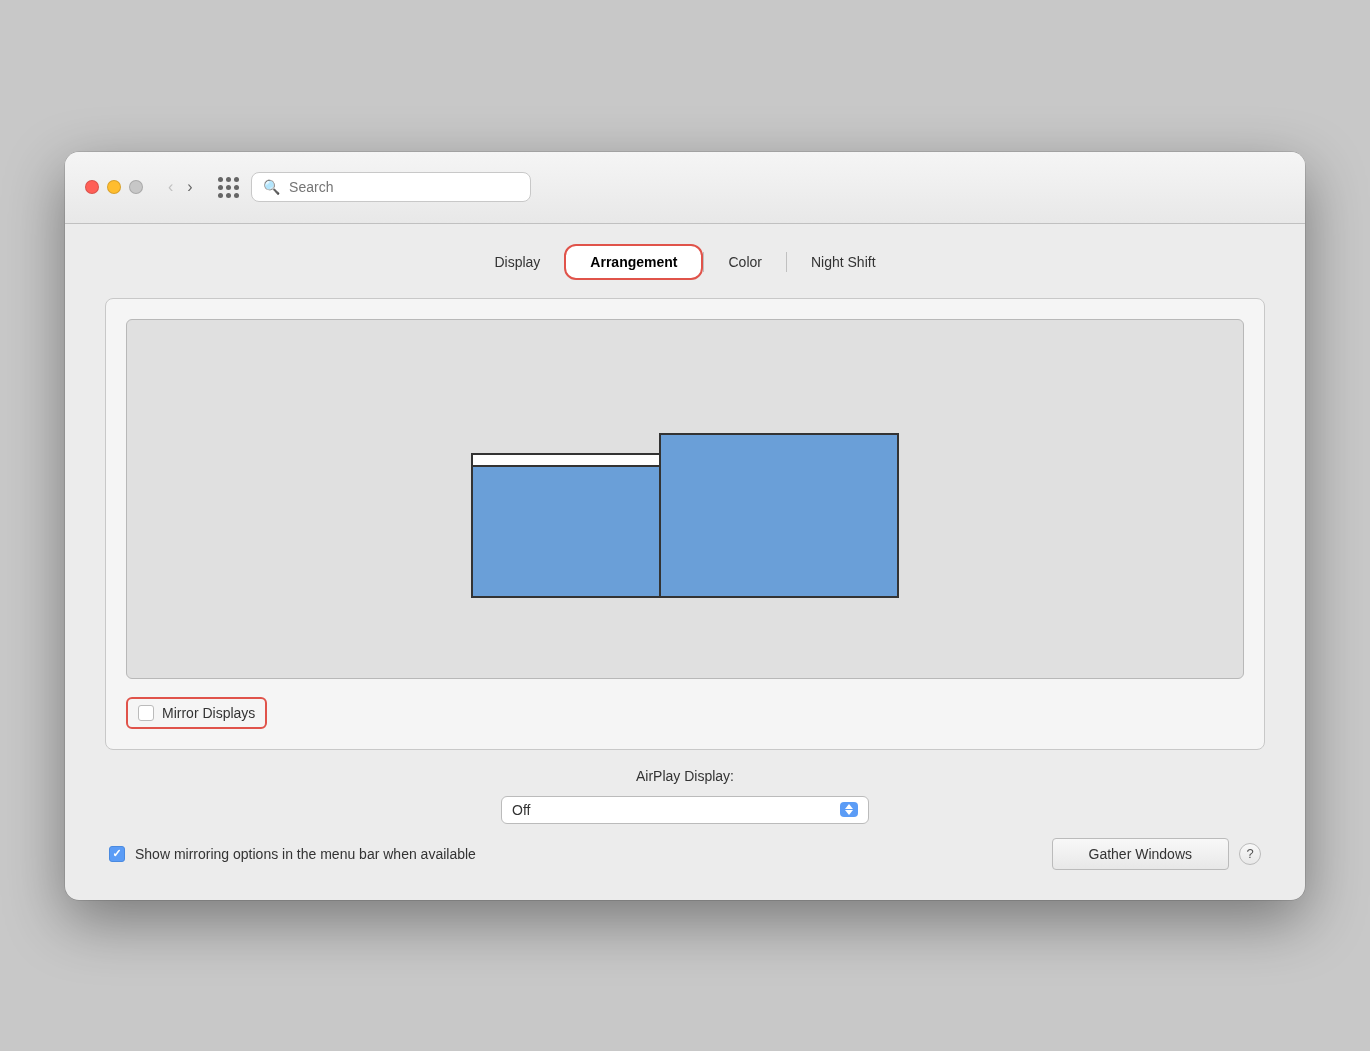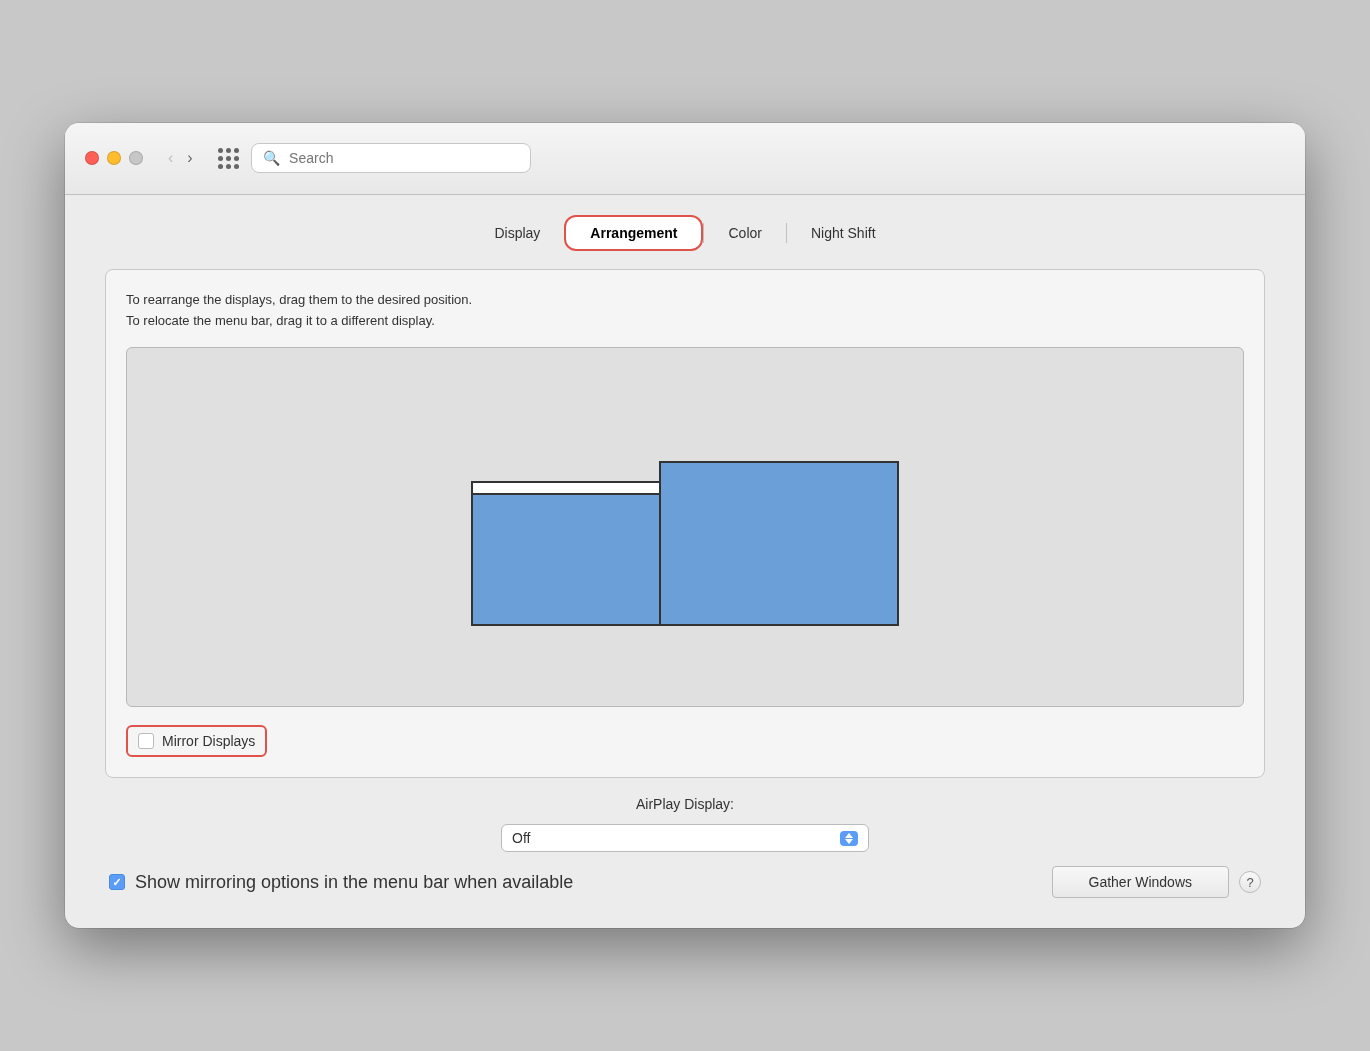--- a/index.html
+++ b/index.html
@@ -324,21 +324,21 @@
       flex-shrink: 0;
     }
 
     .checkmark {
       color: #fff;
       font-size: 11px;
       font-weight: bold;
     }
 
     .mirroring-label {
-      font-size: 18px;
+      font-size: 14px;
       color: #333;
     }
 
     .right-buttons {
       display: flex;
       align-items: center;
       gap: 10px;
     }
 
     .gather-btn {
@@ -406,24 +406,20 @@
     <div class="tabs">
       <button class="tab">Display</button>
       <button class="tab active">Arrangement</button>
       <div class="tab-divider"></div>
       <button class="tab">Color</button>
       <div class="tab-divider"></div>
       <button class="tab">Night Shift</button>
     </div>
 
     <div class="panel">
-      <div class="panel-instruction">
-        <span>To rearrange the displays, drag them to the desired position.</span><br>
-        <span>To relocate the menu bar, drag it to a different display.</span>
-      </div>
 
       <div class="display-area">
         <div class="monitor-container">
           <div class="monitor monitor-1">
             <div class="menu-bar"></div>
           </div>
           <div class="monitor monitor-2"></div>
         </div>
       </div>
 

